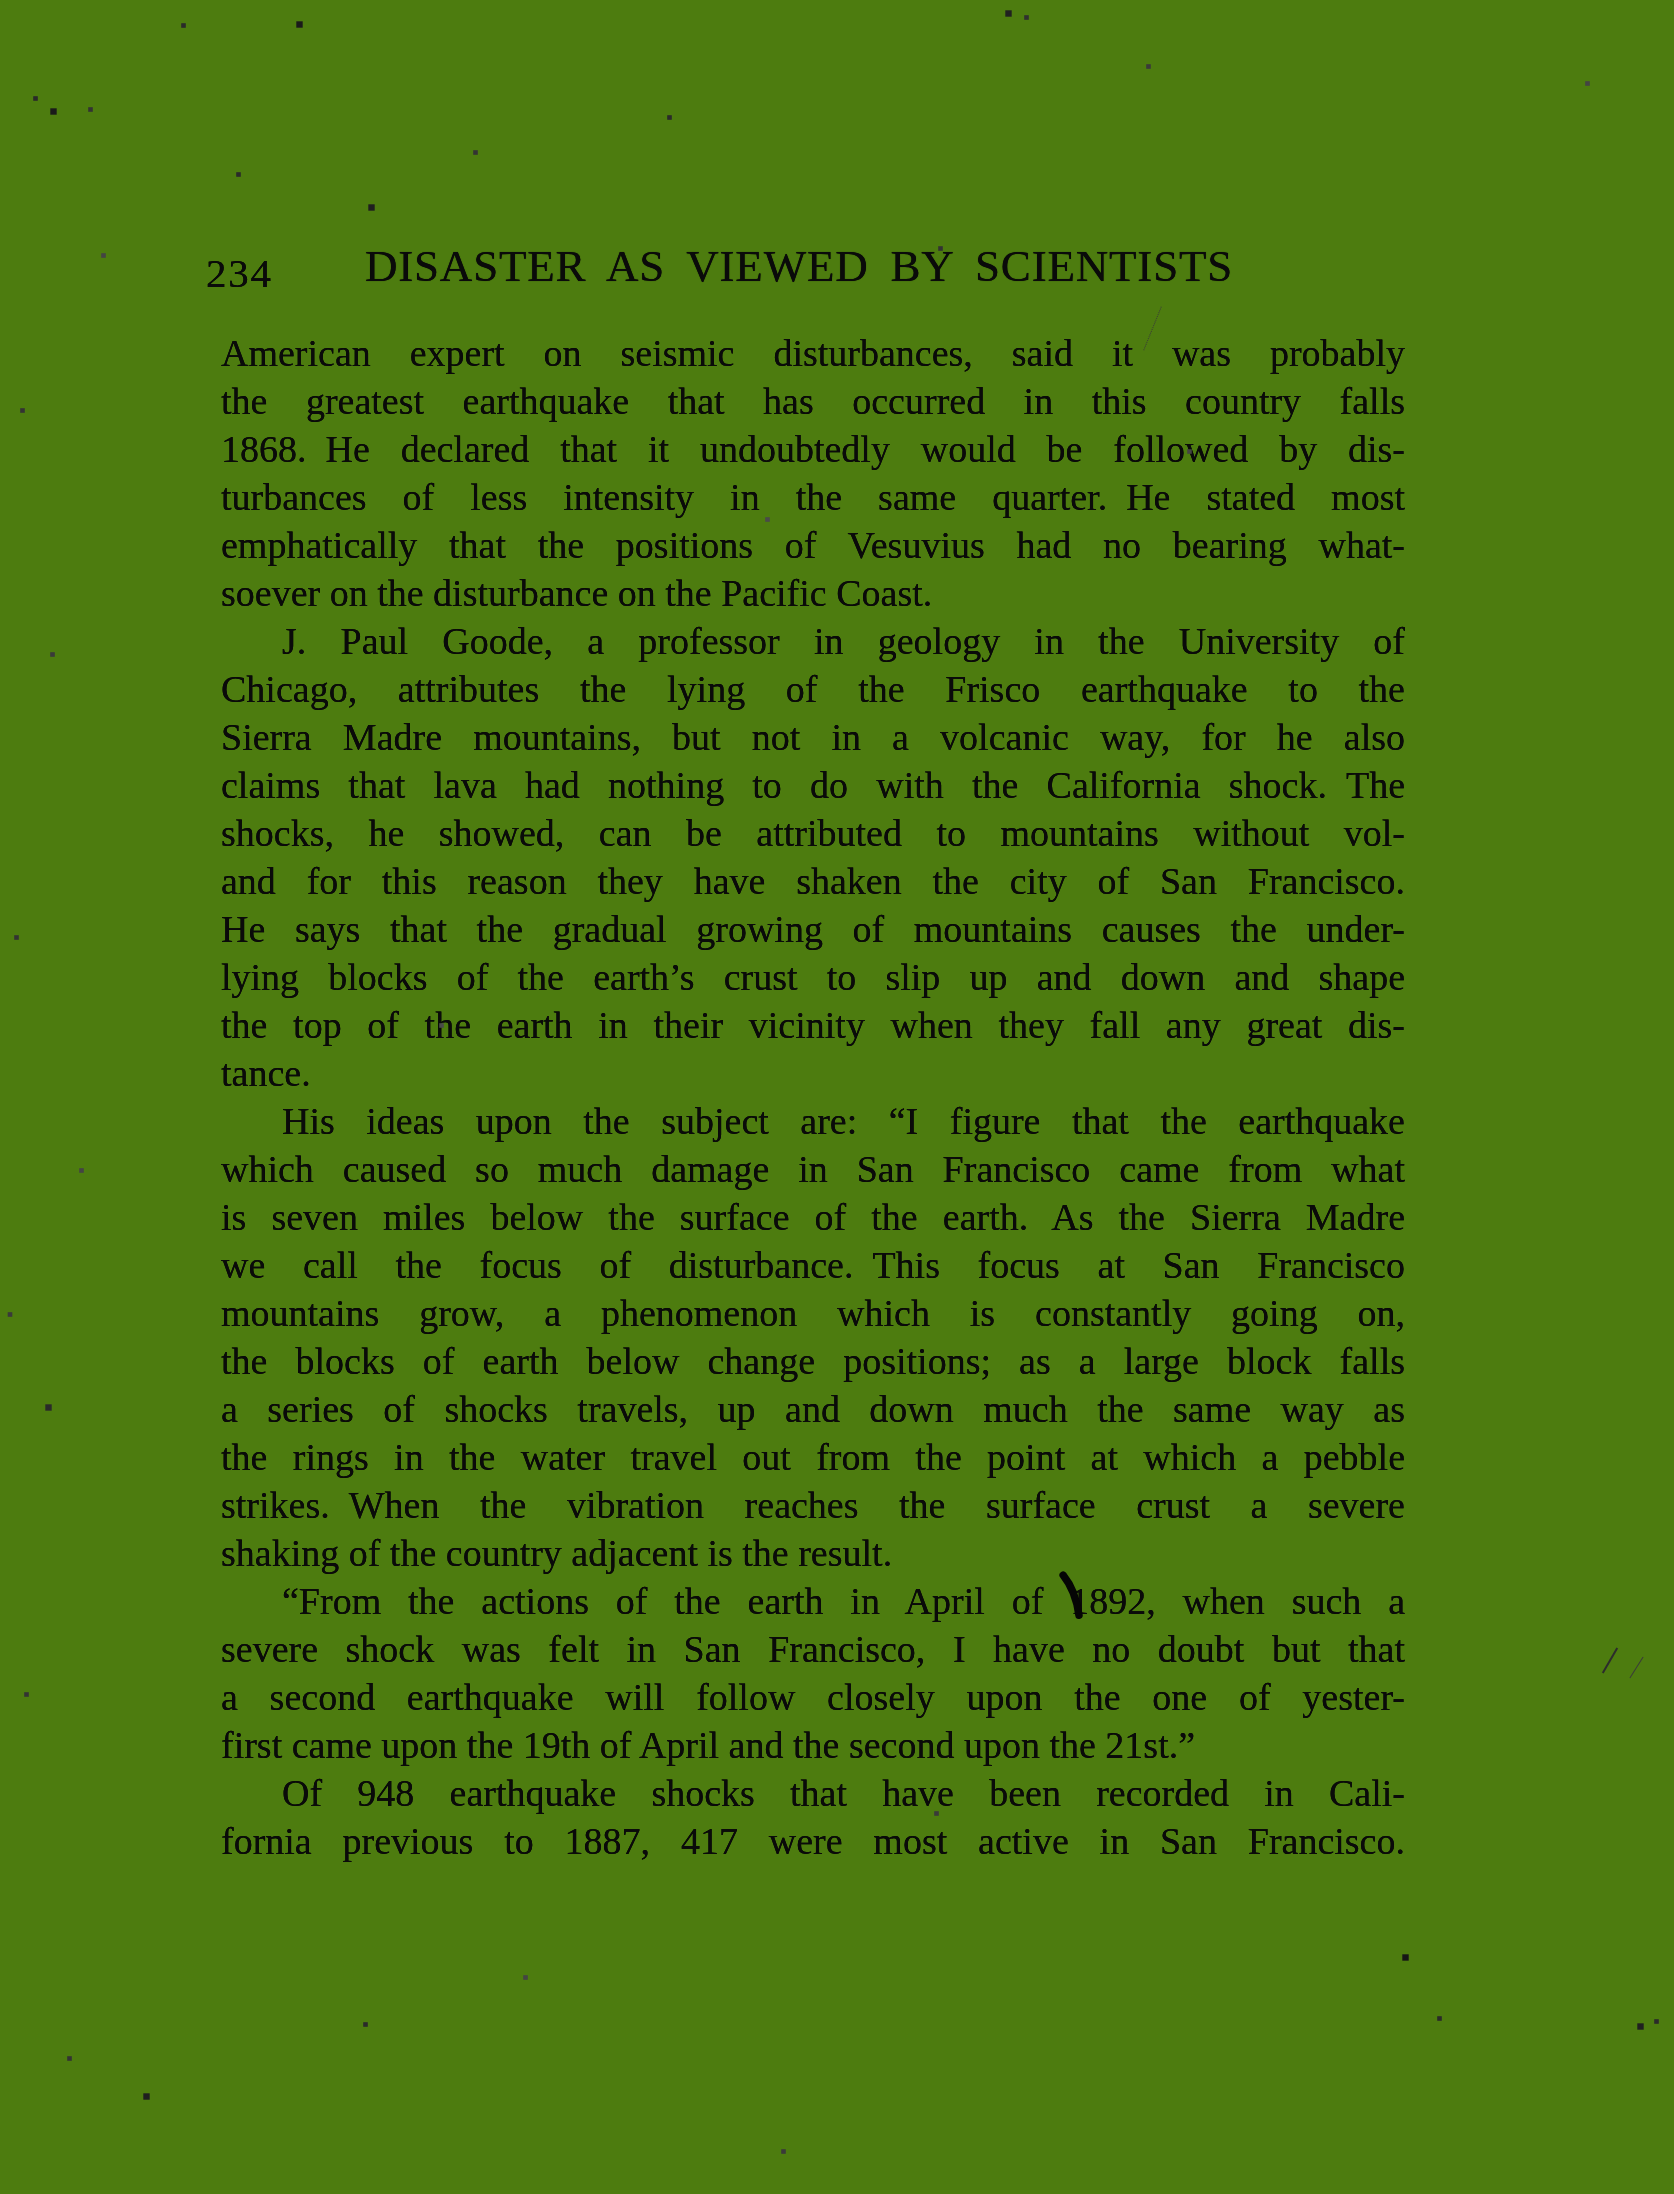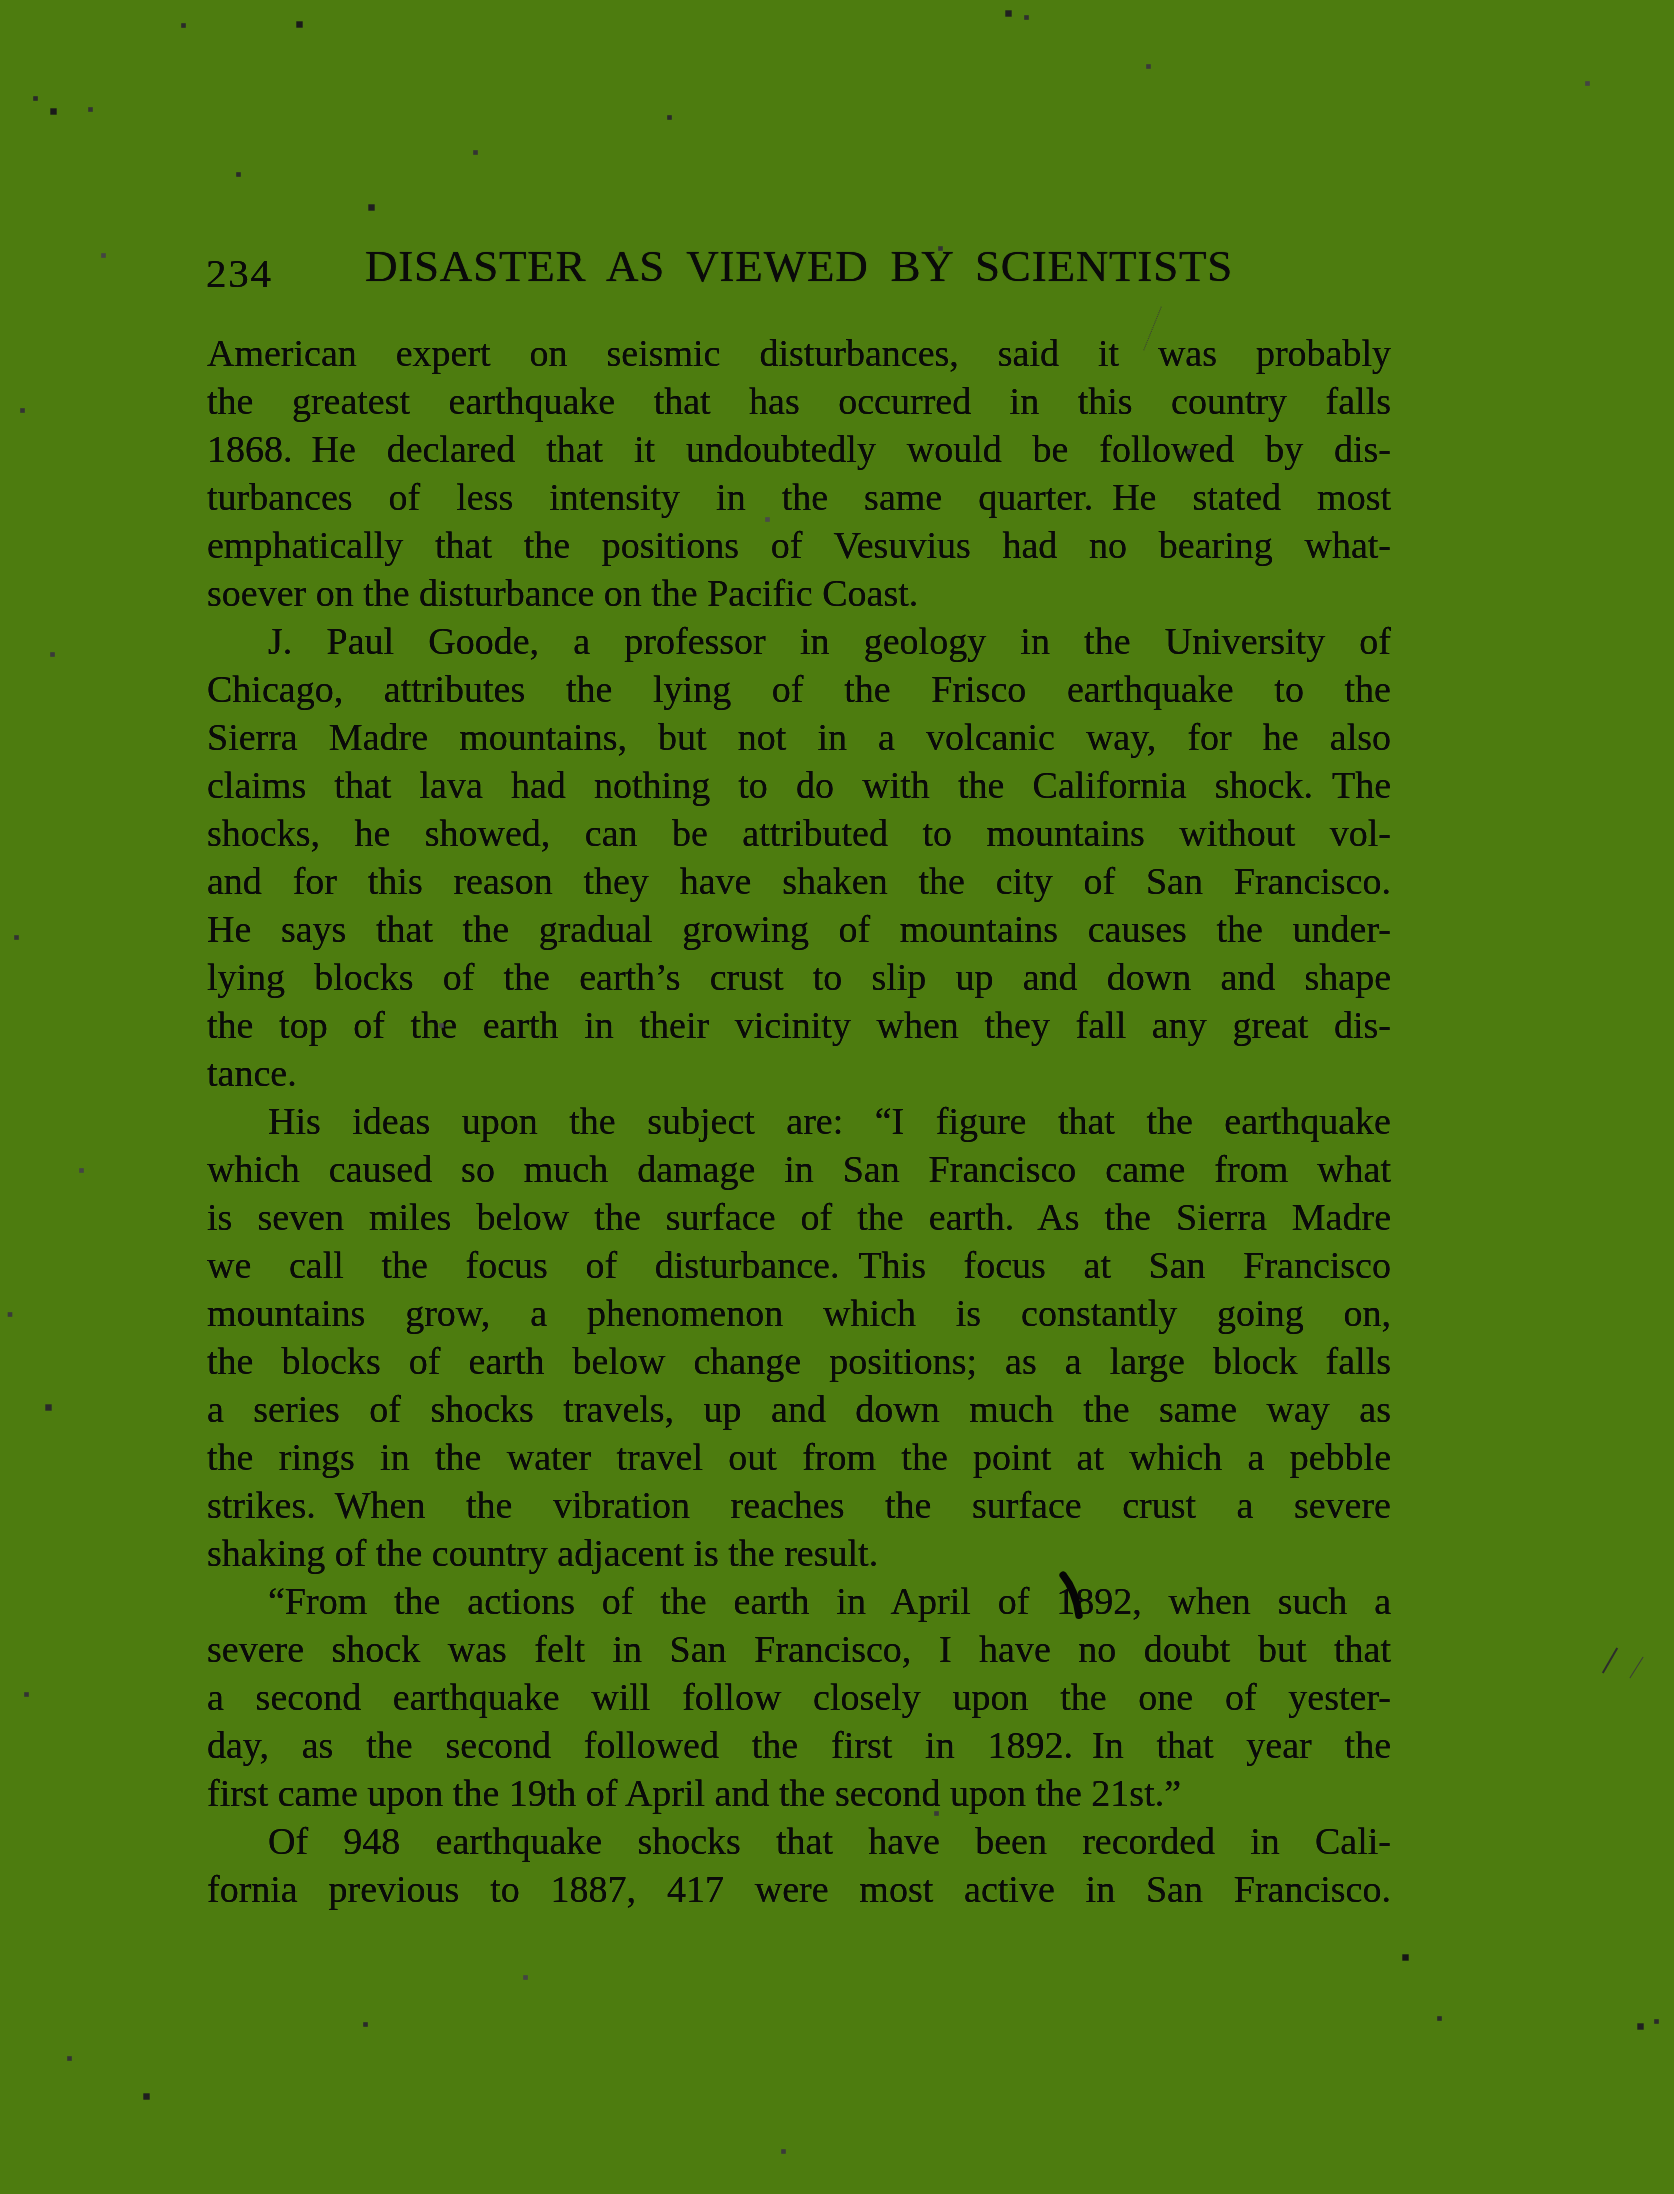--- a/index.html
+++ b/index.html
@@ -41,21 +41,21 @@
     line-height: 45px;
     font-weight: normal;
     letter-spacing: 0.8px;
     word-spacing: 10px;
     text-shadow: 0 0 0.7px #000;
     white-space: nowrap;
   }
   
   .text-block {
     position: absolute;
-    left: 207px;
+    left: 221px;
     top: 329px;
     width: 1184px;
     font-family: Liberation Serif, serif;
   }
   .line {
     font-size: 38px;
     height: 48px;
     line-height: 48px;
     text-align: justify;
     text-align-last: justify;
@@ -158,21 +158,20 @@
       <div class="line">we call the focus of disturbance. This focus at San Francisco</div>
       <div class="line">mountains grow, a phenomenon which is constantly going on,</div>
       <div class="line">the blocks of earth below change positions; as a large block falls</div>
       <div class="line">a series of shocks travels, up and down much the same way as</div>
       <div class="line">the rings in the water travel out from the point at which a pebble</div>
       <div class="line">strikes. When the vibration reaches the surface crust a severe</div>
       <div class="line para-end">shaking of the country adjacent is the result.</div>
       <div class="line indent">“From the actions of the earth in April of 1892, when such a</div>
       <div class="line">severe shock was felt in San Francisco, I have no doubt but that</div>
       <div class="line">a second earthquake will follow closely upon the one of yester-</div>
-      <div class="line">day, as the second followed the first in 1892. In that year the</div>
       <div class="line para-end">first came upon the 19th of April and the second upon the 21st.”</div>
       <div class="line indent">Of 948 earthquake shocks that have been recorded in Cali-</div>
       <div class="line">fornia previous to 1887, 417 were most active in San Francisco.</div>
     </main>
 
   <span class="pen-mark">
     <svg width="25" height="52" viewBox="0 0 30 62" xmlns="http://www.w3.org/2000/svg">
       <path d="M5,6 C13,16 21,32 24,54" fill="none" stroke="#050505" stroke-width="9" stroke-linecap="round"></path>
     </svg>
   </span>

